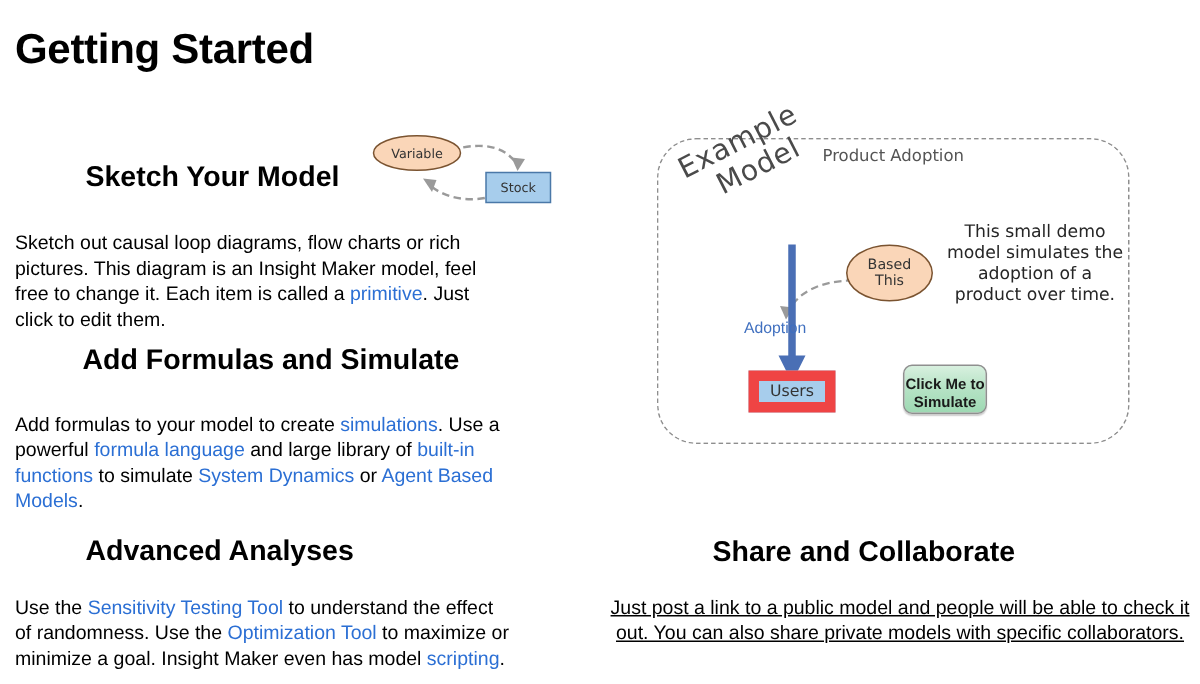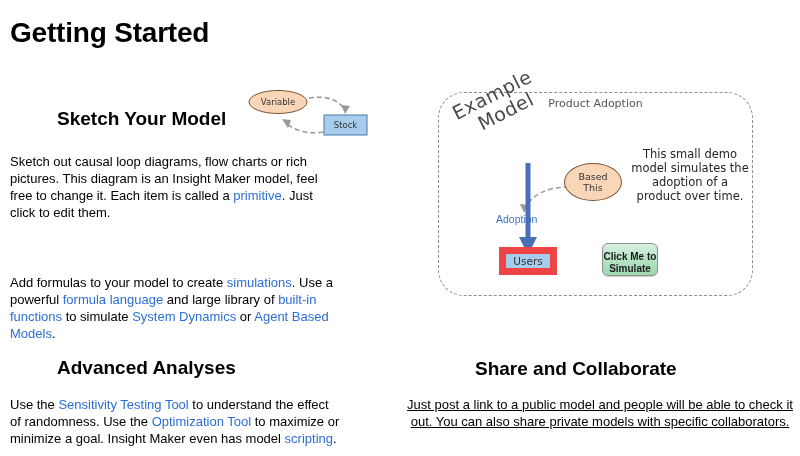--- a/index.html
+++ b/index.html
@@ -251,20 +251,21 @@
       <polygon points="37,33 46,34 43,42" fill="#9a9a9a"></polygon>
 
       <ellipse cx="33" cy="16" rx="29" ry="11.5" fill="#fad6b8" stroke="#7a5330" stroke-width="1"></ellipse>
       <text class="node-label-mini" x="33" y="19" text-anchor="middle">Variable</text>
 
       <rect x="79" y="29" width="43" height="20" fill="#a7cdec" stroke="#4a78a8" stroke-width="1"></rect>
       <text class="node-label-mini" x="100.5" y="42" text-anchor="middle">Stock</text>
     </svg>
   </div>
 
+  <div class="section-heading" id="heading-formulas">Add Formulas and Simulate</div>
   <div class="body-text" id="text-formulas"><span>Add formulas to your model to create </span><span class="link">simulations</span><span>. Use a powerful </span><span class="link">formula language</span><span> and large library of </span><span class="link">built-in functions</span><span> to simulate </span><span class="link">System Dynamics</span><span> or </span><span class="link">Agent Based Models</span><span>.</span></div>
 
   <div class="section-heading" id="heading-advanced">Advanced Analyses</div>
   <div class="body-text" id="text-advanced"><span>Use the </span><span class="link">Sensitivity Testing Tool</span><span> to understand the effect of randomness. Use the </span><span class="link">Optimization Tool</span><span> to maximize or minimize a goal. Insight Maker even has model </span><span class="link">scripting</span><span>.</span></div>
 
   <div class="section-heading" id="heading-share">Share and Collaborate</div>
   <div class="body-text" id="text-share"><span>Just post a link to a public model and people will be able to check it out. You can also share private models with specific collaborators.</span></div>
 
   <div class="demo-panel">
 

